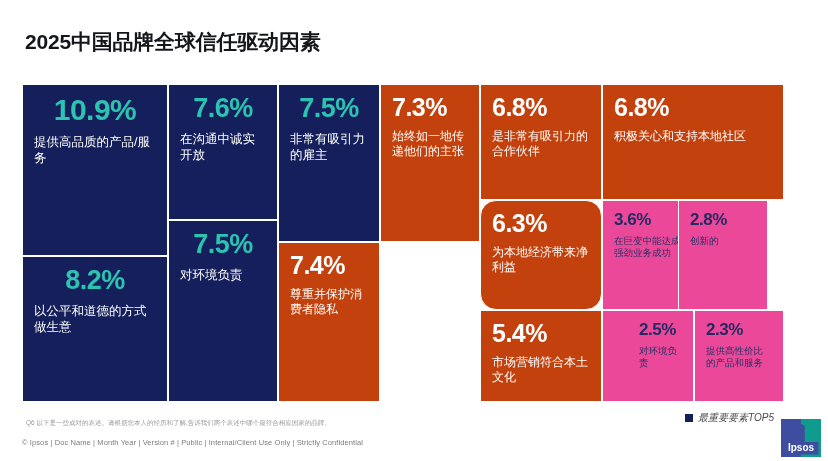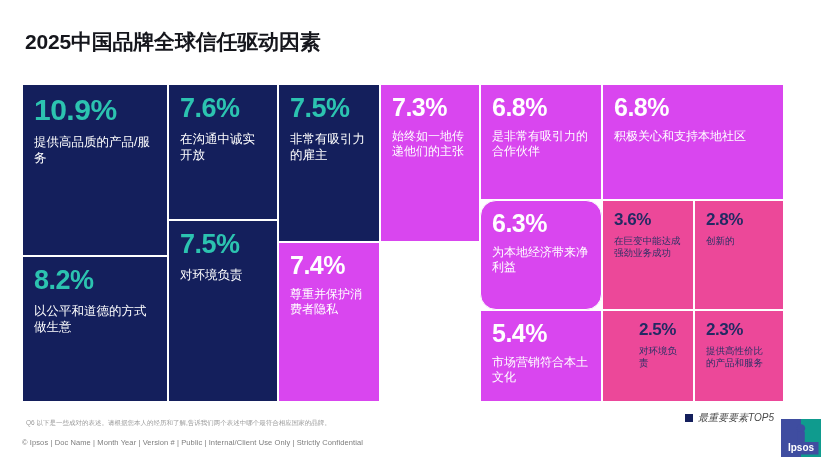--- a/index.html
+++ b/index.html
@@ -30,24 +30,24 @@
     padding: 10px 11px 8px 11px;
   }
   .pct {
     font-weight: bold; line-height: 1.0;
     letter-spacing: -0.5px; white-space: nowrap;
   }
   .lbl { line-height: 1.28; margin-top: 9px; }
 
   
   .navy  { background: #141f5c; }
-  .navy  .pct { color: #2cc3b0; }
+  .navy  .pct { color: #2cc3b0; text-align: center; }
   .navy  .lbl { color: #ffffff; }
 
-  .peri  { background: #d946ef; }
+  .peri  { background: #c2410c; }
   .peri  .pct { color: #ffffff; }
   .peri  .lbl { color: #ffffff; }
 
   .lav   { background: #ec4899; }
   .lav   .pct { color: #222a63; }
   .lav   .lbl { color: #2a3166; }
 
   
   .s-xl .pct { font-size: 30px; }
   .s-xl .lbl { font-size: 12.5px; }
@@ -148,21 +148,21 @@
 
     <div class="cell lav s-sm" style="left:580px; top:116px; width:92px; height:110px;">
       <div class="pct">3.6%</div>
       <div class="lbl">在巨变中能达成强劲业务成功</div>
     </div>
     <div class="cell lav s-sm" style="left:580px; top:226px; width:92px; height:92px;padding-left:36px;">
       <div class="pct">2.5%</div>
       <div class="lbl">对环境负责</div>
     </div>
 
-    <div class="cell lav s-sm" style="left:672px; top:116px; width:90px; height:110px;">
+    <div class="cell lav s-sm" style="left:656px; top:116px; width:90px; height:110px;">
       <div class="pct">2.8%</div>
       <div class="lbl">创新的</div>
     </div>
     <div class="cell lav s-sm" style="left:672px; top:226px; width:90px; height:92px;">
       <div class="pct">2.3%</div>
       <div class="lbl">提供高性价比的产品和服务</div>
     </div>
 
   </div>
 

